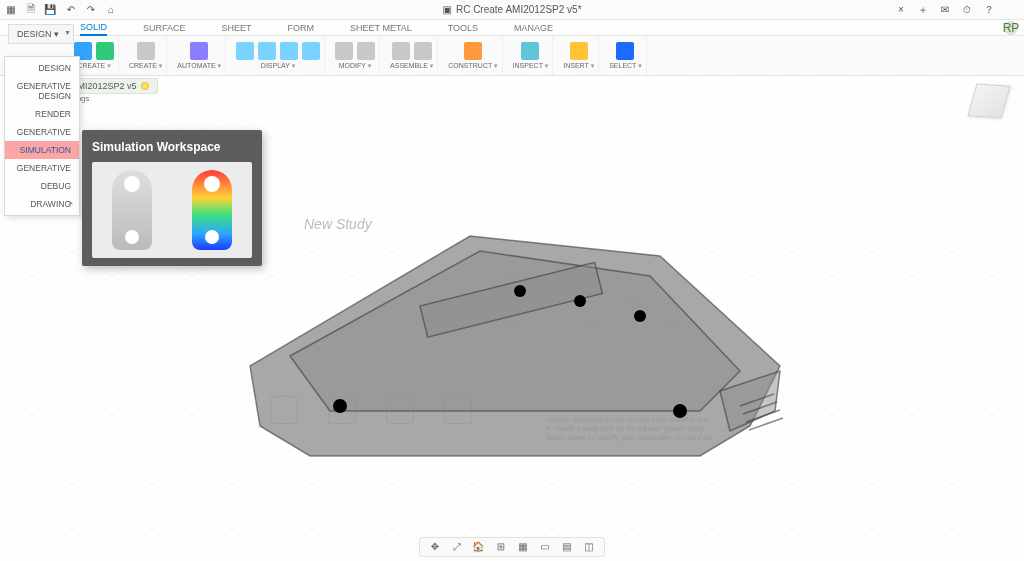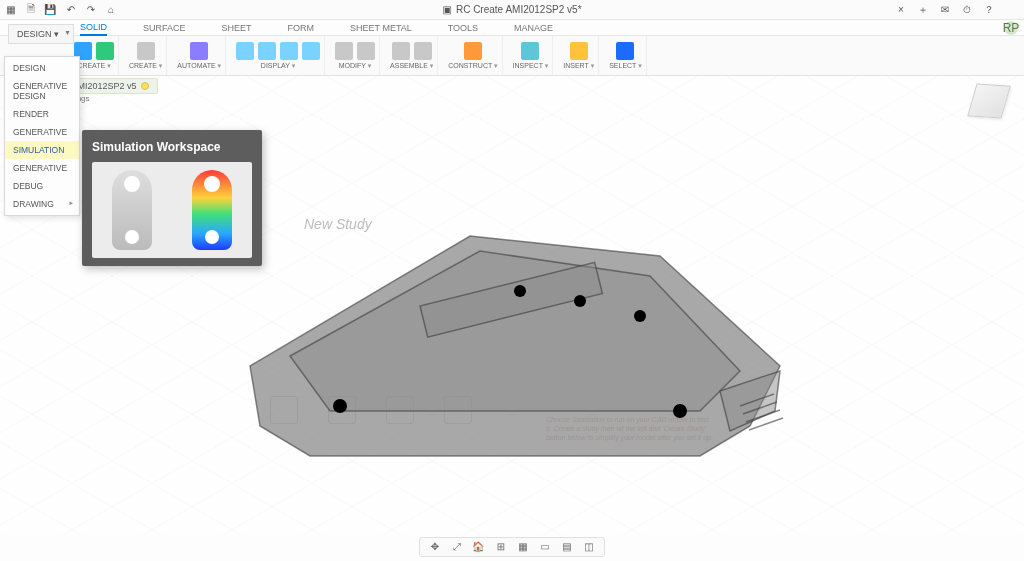--- a/index.html
+++ b/index.html
@@ -40,22 +40,22 @@
   .c-purple { background: #8a7dff; }
   .c-select { background: #1b6bff; }
 
   
   .doc-tab { position: absolute; left: 56px; top: 78px; font-size: 9px; background: #eef3e9; border: 1px solid #d9e6ce; border-radius: 2px; padding: 2px 8px; color: #556; display: flex; align-items: center; gap: 4px; }
   .doc-tab .dot { width: 8px; height: 8px; border-radius: 50%; background: #ffe066; border: 1px solid #e0c040; }
   .below-tab { position: absolute; left: 66px; top: 94px; font-size: 8px; color: #777; }
 
   
   .ws-menu { position: absolute; left: 4px; top: 56px; width: 76px; background: #fdfdfd; border: 1px solid #d9d9d9; box-shadow: 2px 2px 6px rgba(0,0,0,0.12); font-size: 8.5px; color: #555; padding: 2px 0; }
-  .ws-menu .item { padding: 4px 8px; cursor: default; position: relative; }
-  .ws-menu .item.hover { background: #fef9c3; color: #2b5aa0; }
+  .ws-menu .item { padding: 4px 8px; cursor: default; position: relative; text-align: right; }
+  .ws-menu .item.hover { background: #fca5a5; color: #2b5aa0; }
   .ws-menu .item.has-sub::after { content: "▸"; position: absolute; right: 6px; top: 4px; font-size: 7px; color: #888; }
 
   
   .tooltip-panel { position: absolute; left: 82px; top: 130px; width: 180px; background: #5d5d5d; color: #eee; font-size: 8px; padding: 10px 10px 8px 10px; border-radius: 2px; box-shadow: 2px 3px 8px rgba(0,0,0,0.25); }
   .tooltip-panel .tp-title { font-weight: 600; margin-bottom: 4px; font-size: 12px; color: #fff; }
   .tooltip-panel .tp-body { line-height: 1.3; }
   .tooltip-panel .tp-img { margin-top: 8px; height: 96px; background: #ececec; border-radius: 2px; display: flex; align-items: center; justify-content: space-around; }
   .bracket { width: 40px; height: 80px; background: linear-gradient(180deg,#dedede,#bbb); border-radius: 20px 20px 8px 8px; position: relative; }
   .bracket.fea { background: linear-gradient(180deg,#ff3a3a,#ffd23a 35%,#40e07a 55%,#2aa6ff 80%,#1b3bff); }
   .bracket::before { content:""; position:absolute; top:6px; left:50%; transform:translateX(-50%); width:16px; height:16px; border-radius:50%; background:#fff; }

